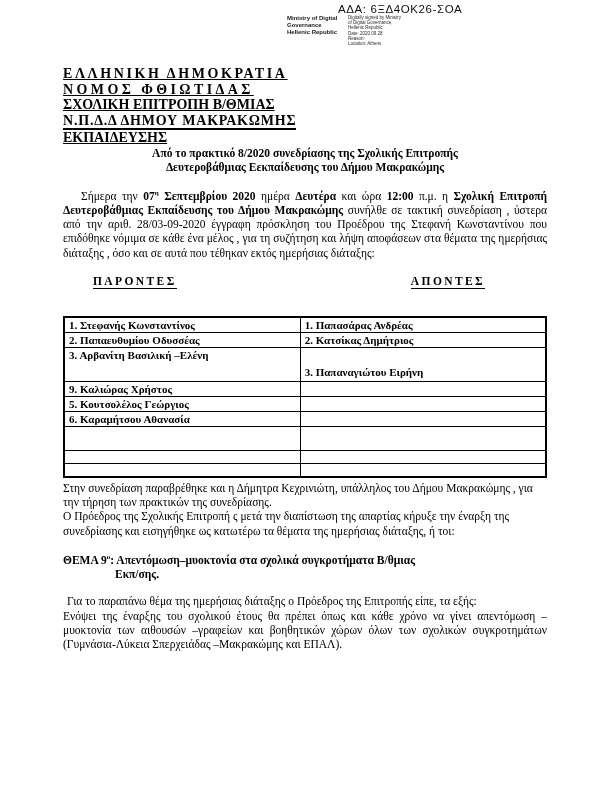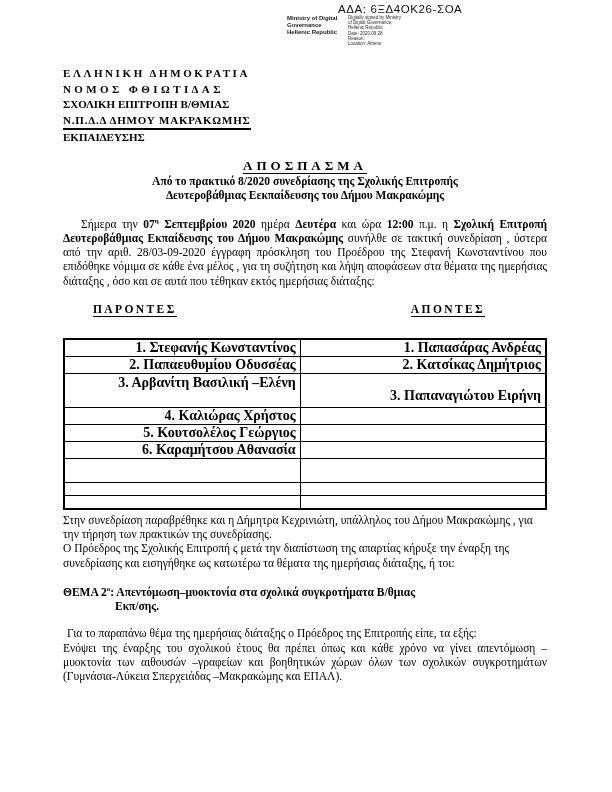--- a/index.html
+++ b/index.html
@@ -13,39 +13,39 @@
     font-family:"Liberation Sans", sans-serif;
     font-size:11.5px; letter-spacing:0.6px; color:#111;
   }
   
   .stamp { position:absolute; top:15px; left:287px; display:flex; gap:5px;
            font-family:"Liberation Sans", sans-serif; }
   .stamp-org  { font-size:6px; line-height:7px; font-weight:700; width:56px; color:#1a1a1a; }
   .stamp-sig  { font-size:4.5px; line-height:5.2px; width:84px; color:#2a2a2a; }
   
   .content { position:absolute; left:63px; top:66px; width:484px; }
-  .hdr  { font-weight:bold; font-size:11px; line-height:15.5px; }
+  .hdr  { font-weight:bold; font-size:14px; line-height:15.5px;text-decoration:underline; }
   .ls1  { letter-spacing:2.6px; }
   .ls2  { letter-spacing:3.4px; }
   .u-thick { display:inline-block; border-bottom:2.5px solid #000; padding-bottom:0px; letter-spacing:0.8px; }
   .title-wrap { text-align:center; margin-top:10px; }
   .doc-title  { display:inline-block; font-weight:bold; font-size:13px; letter-spacing:4px;
                 border-bottom:1.6px solid #000; line-height:15px; }
   .subtitle   { text-align:center; font-weight:bold; font-size:11.5px; line-height:14px; }
   .para { font-size:11.5px; line-height:14.3px; }
   .p1 { margin-top:12px; text-align:justify; text-indent:18px; }
   .p2 { text-indent:14px; }
   .b { font-weight:bold; }
   sup { font-size:7px; }
   .cols { display:flex; margin-top:14px; font-size:11.5px; font-weight:bold; }
   .col-head { letter-spacing:2.4px; border-bottom:1.6px solid #000; line-height:14px; }
   .col-present { margin-left:30px; }
   .col-absent  { margin-left:auto; margin-right:62px; }
-  table.members { margin-top:21px; width:100%; border-collapse:collapse;
-                  border:2.5px solid #000; font-size:14px; font-weight:bold;text-align:right; }
+  table.members { margin-top:27px; width:100%; border-collapse:collapse;
+                  border:2.5px solid #000; font-size:11px; font-weight:bold; }
   table.members td { border:1.6px solid #000; padding:0 4px; height:14px; vertical-align:middle; }
   td.cell-l { width:49%; }
   tr.row-tall td { height:30px; }
   tr.row-tall td.cell-l { vertical-align:top; padding-top:1px; }
   tr.row-tall td.cell-r { vertical-align:bottom; padding-bottom:3px;font-family:Liberation Serif, serif; }
   tr.row-e1 td { height:23px; }
   tr.row-e2 td { height:12px; }
   tr.row-e3 td { height:12px; }
   .p3 { margin-top:3px; }
   .theme { margin-top:12px; font-weight:bold; font-size:11.5px; line-height:14.3px; }
@@ -77,23 +77,20 @@
   </div>
 
   <div class="content">
 
     <div class="hdr ls1">ΕΛΛΗΝΙΚΗ  ΔΗΜΟΚΡΑΤΙΑ</div>
     <div class="hdr ls2">ΝΟΜΟΣ  ΦΘΙΩΤΙΔΑΣ</div>
     <div class="hdr">ΣΧΟΛΙΚΗ ΕΠΙΤΡΟΠΗ Β/ΘΜΙΑΣ</div>
     <div class="hdr"><span class="u-thick">Ν.Π.Δ.Δ ΔΗΜΟΥ ΜΑΚΡΑΚΩΜΗΣ</span></div>
     <div class="hdr">ΕΚΠΑΙΔΕΥΣΗΣ</div>
 
-    <div class="title-wrap">
-      <span class="doc-title">ΑΠΟΣΠΑΣΜΑ</span>
-    </div>
     <div class="subtitle">Από το πρακτικό 8/2020 συνεδρίασης της Σχολικής Επιτροπής</div>
     <div class="subtitle">Δευτεροβάθμιας Εεκπαίδευσης του Δήμου Μακρακώμης</div>
 
     <div class="para p1"><span>Σήμερα την </span><span class="b">07</span><sup class="b">η</sup><span class="b"> Σεπτεμβρίου 2020 </span><span>ημέρα </span><span class="b">Δευτέρα</span><span> και ώρα </span><span class="b">12:00</span><span> π.μ. η </span><span class="b">Σχολική Επιτροπή Δευτεροβάθμιας Εκπαίδευσης του Δήμου Μακρακώμης</span><span> συνήλθε σε τακτική συνεδρίαση , ύστερα από την αριθ. 28/03-09-2020 έγγραφη πρόσκληση του Προέδρου της Στεφανή Κωνσταντίνου που επιδόθηκε νόμιμα σε κάθε ένα μέλος , για τη συζήτηση και λήψη αποφάσεων στα θέματα της ημερήσιας διάταξης , όσο και σε αυτά που τέθηκαν εκτός ημερήσιας διάταξης:</span></div>
 
 
     <div class="cols">
       <span class="col-head col-present">ΠΑΡΟΝΤΕΣ</span>
       <span class="col-head col-absent">ΑΠΟΝΤΕΣ</span>
     </div>
@@ -106,21 +103,21 @@
         </tr>
         <tr>
           <td class="cell-l">2. Παπαευθυμίου Οδυσσέας</td>
           <td class="cell-r">2. Κατσίκας Δημήτριος</td>
         </tr>
         <tr class="row-tall">
           <td class="cell-l">3. Αρβανίτη Βασιλική –Ελένη</td>
           <td class="cell-r">3. Παπαναγιώτου Ειρήνη</td>
         </tr>
         <tr>
-          <td class="cell-l">4. Καλιώρας Χρήστος</td>
+          <td class="cell-l">9. Καλιώρας Χρήστος</td>
           <td class="cell-r"></td>
         </tr>
         <tr>
           <td class="cell-l">5. Κουτσολέλος Γεώργιος</td>
           <td class="cell-r"></td>
         </tr>
         <tr>
           <td class="cell-l">6. Καραμήτσου Αθανασία</td>
           <td class="cell-r"></td>
         </tr>
@@ -136,21 +133,21 @@
           <td class="cell-l"></td>
           <td class="cell-r"></td>
         </tr>
       </tbody>
     </table>
 
     <div class="para p3">Στην συνεδρίαση παραβρέθηκε και η Δήμητρα Κεχρινιώτη, υπάλληλος του Δήμου Μακρακώμης , για την τήρηση των πρακτικών της συνεδρίασης.</div>
     <div class="para p4">Ο Πρόεδρος της Σχολικής Επιτροπή ς μετά την διαπίστωση της απαρτίας κήρυξε την έναρξη της συνεδρίασης και εισηγήθηκε ως κατωτέρω τα θέματα της ημερήσιας διάταξης, ή τοι:</div>
 
     <div class="theme">
-      <span>ΘΕΜΑ 2</span><sup>ο</sup><span>: </span><span>Απεντόμωση–μυοκτονία στα σχολικά συγκροτήματα Β/θμιας</span>
+      <span>ΘΕΜΑ 9</span><sup>ο</sup><span>: </span><span>Απεντόμωση–μυοκτονία στα σχολικά συγκροτήματα Β/θμιας</span>
       <div class="theme-cont">Εκπ/σης.</div>
     </div>
 
     <div class="para p5">Για το παραπάνω θέμα της ημερήσιας διάταξης ο Πρόεδρος της Επιτροπής είπε, τα εξής:</div>
     <div class="para p6">Ενόψει της έναρξης του σχολικού έτους θα πρέπει όπως και κάθε χρόνο να γίνει απεντόμωση – μυοκτονία των αιθουσών –γραφείων και βοηθητικών χώρων όλων των σχολικών συγκροτημάτων (Γυμνάσια-Λύκεια Σπερχειάδας –Μακρακώμης και ΕΠΑΛ).</div>
 
   </div>
 </div>
 
 </body></html>

